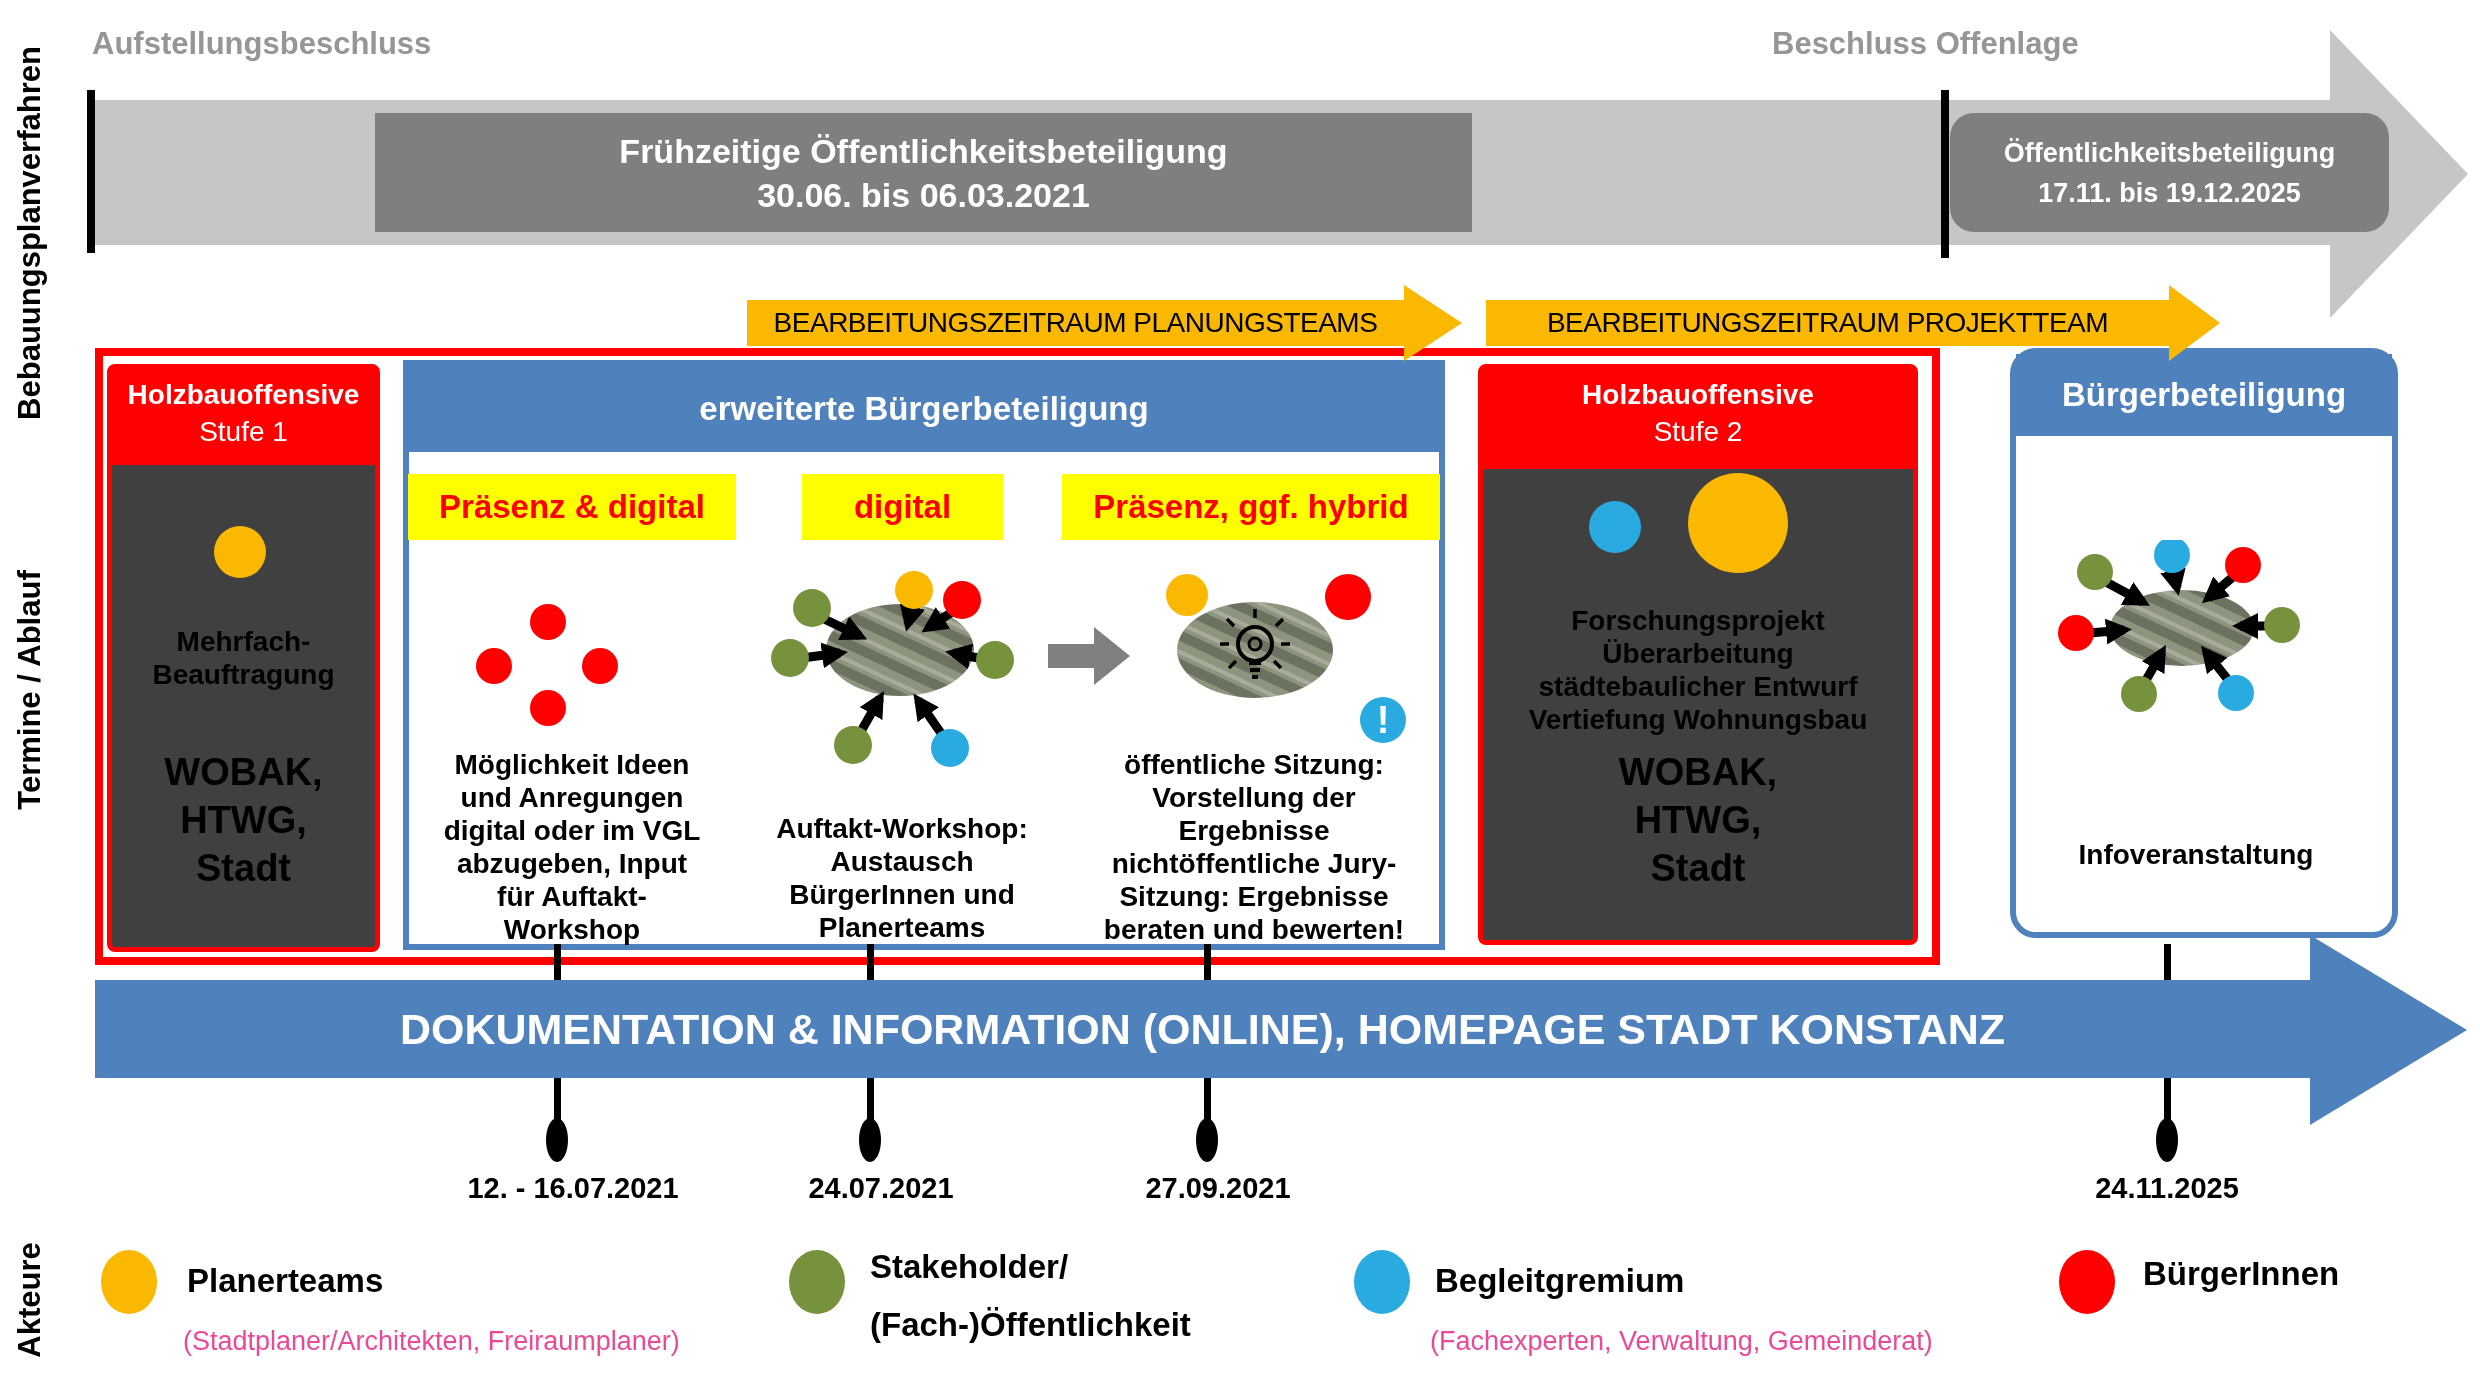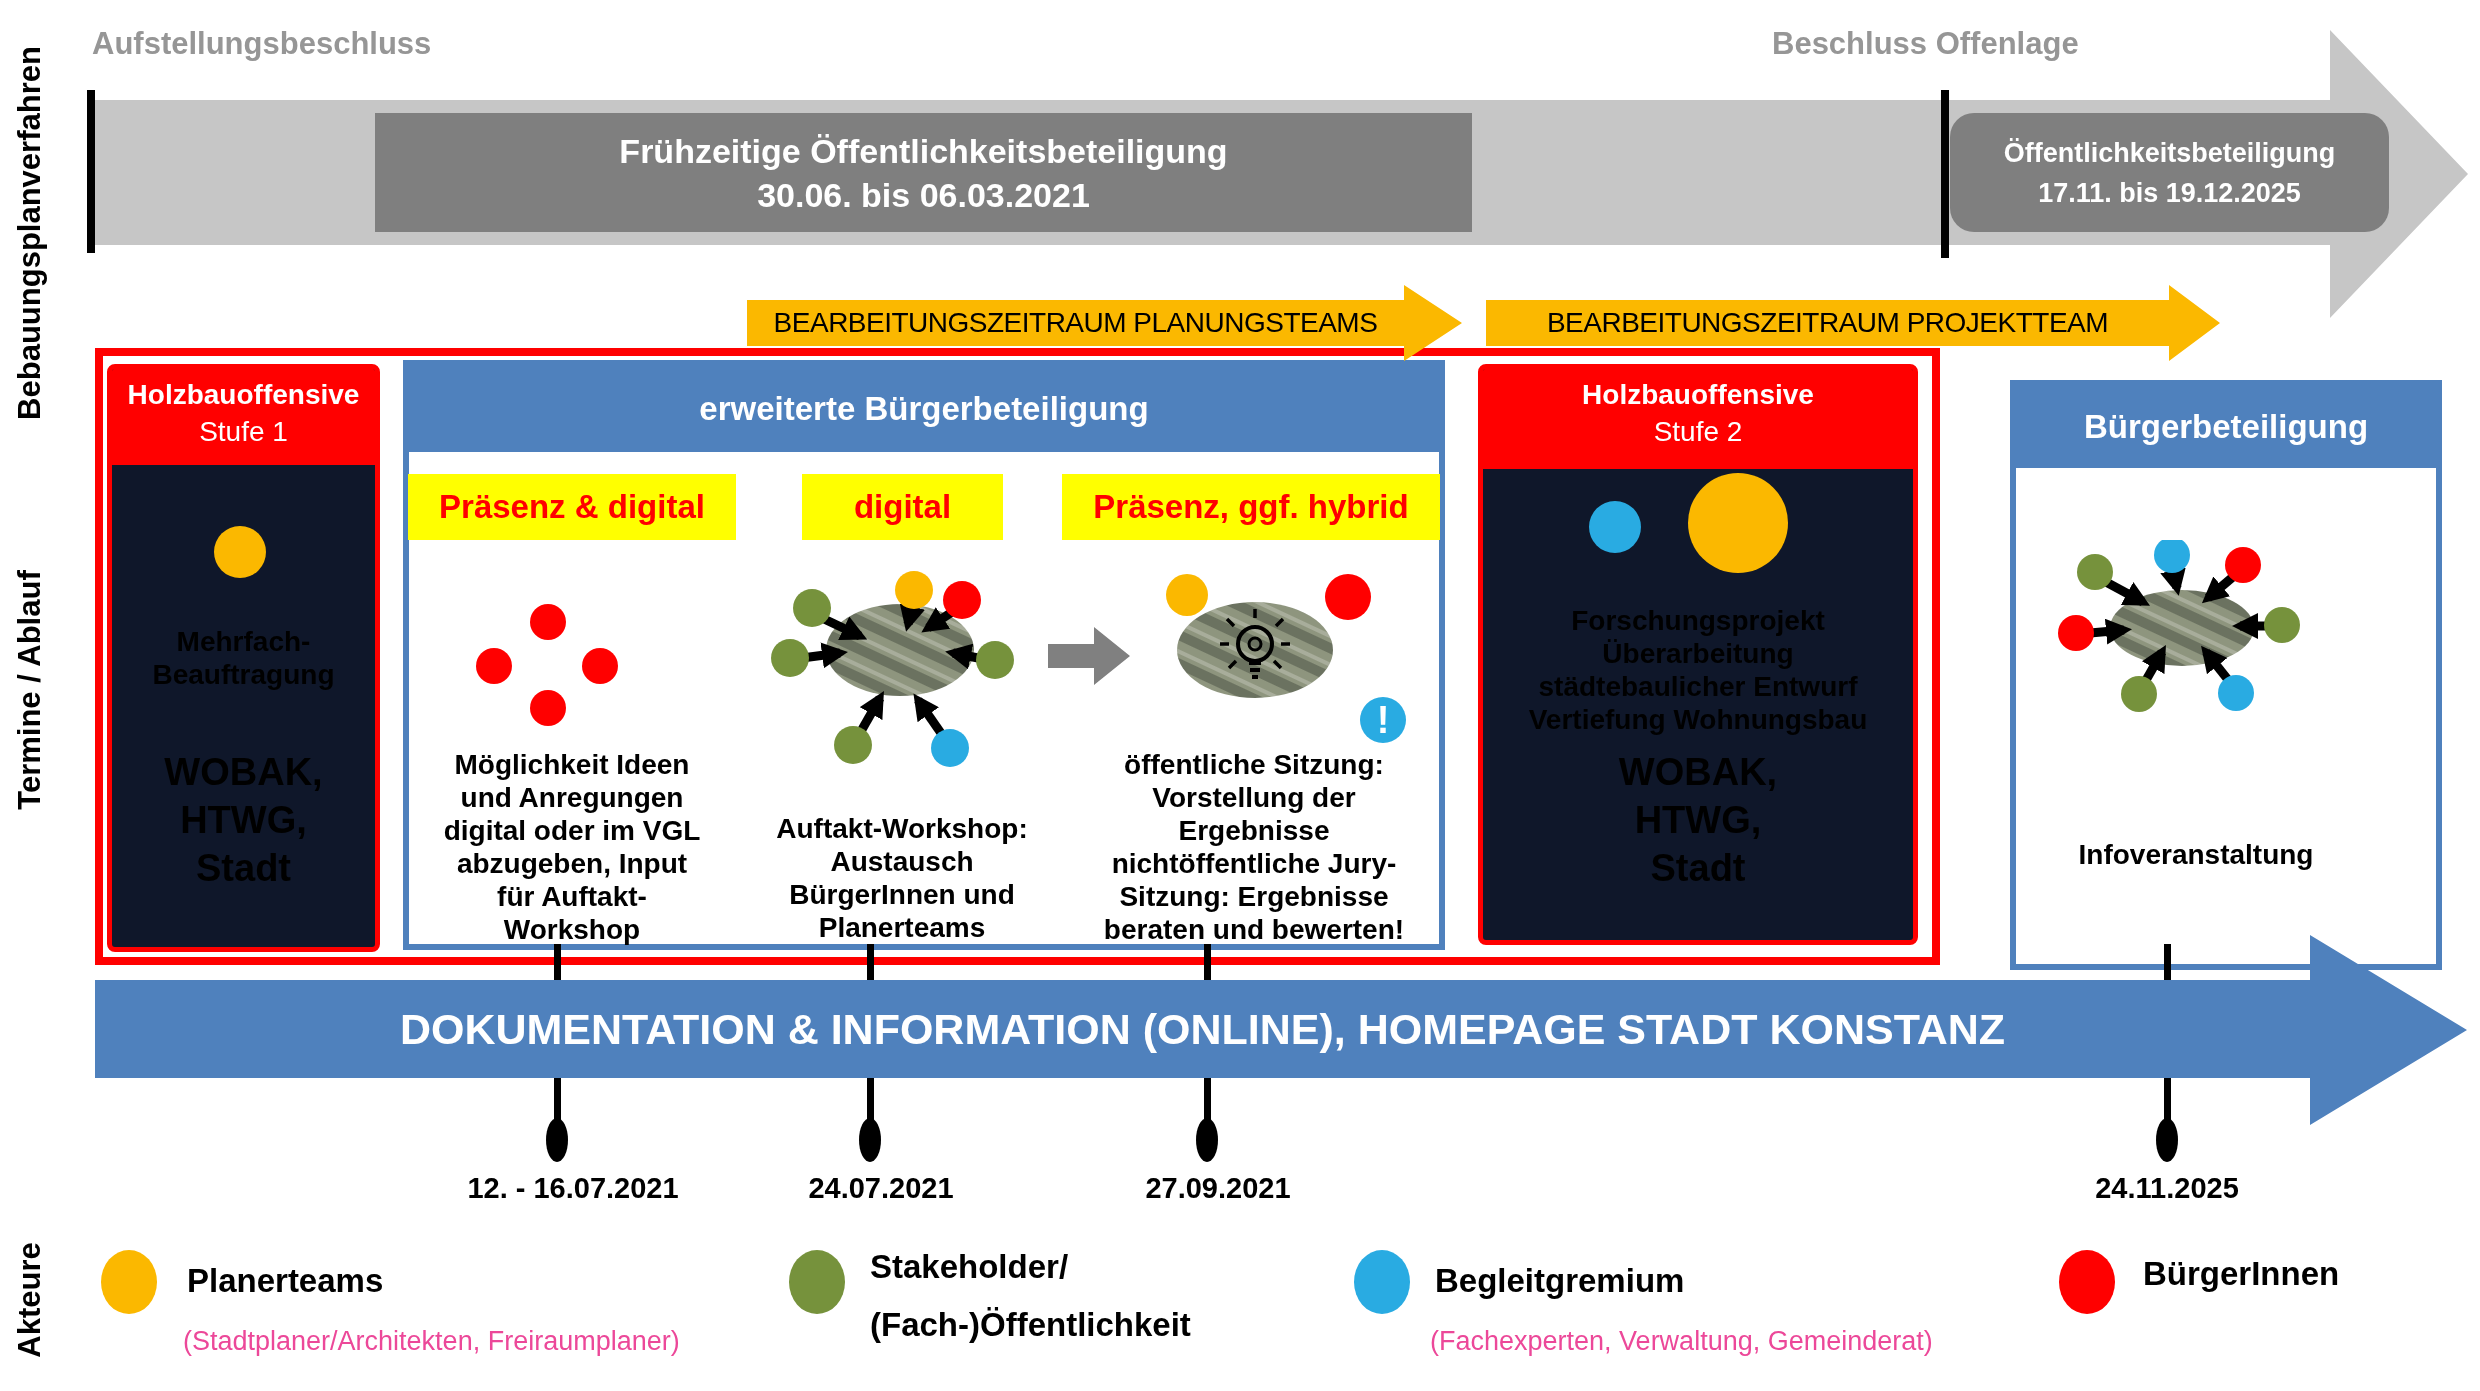--- a/index.html
+++ b/index.html
@@ -29,33 +29,33 @@
     clip-path:polygon(0 15px,683px 15px,683px 0,734px 38px,683px 76px,683px 61px,0 61px);}
   .work-arrow-text{position:absolute;top:0;height:76px;line-height:76px;text-align:center;
     font-weight:normal;font-size:28px;letter-spacing:-0.5px;color:#000;}
   #work-arrow-1 .work-arrow-text{left:0;width:657px;}
   #work-arrow-2 .work-arrow-text{left:0;width:683px;}
 
   
   #red-frame{left:95px;top:348px;width:1845px;height:617px;border:8px solid #FF0000;z-index:0;box-sizing:border-box;}
 
   
-  .red-box{position:absolute;background:#0f172a;border:5px solid #FF0000;border-radius:8px;box-sizing:border-box;z-index:1;}
+  .red-box{position:absolute;background:#404040;border:5px solid #FF0000;border-radius:8px;box-sizing:border-box;z-index:1;}
   .red-box-header{background:#FF0000;color:#fff;text-align:center;padding-top:8px;border-radius:2px 2px 0 0;}
   .red-box-title{font-weight:bold;font-size:28px;line-height:36px;}
   .red-box-sub{font-size:28px;line-height:38px;}
   #stufe1{left:107px;top:364px;width:273px;height:588px;}
   #stufe2{left:1478px;top:364px;width:440px;height:581px;}
 
   
   .blue-box{position:absolute;background:#fff;border:6px solid #4F81BD;box-sizing:border-box;z-index:1;}
   .blue-box-header{background:#4F81BD;color:#fff;font-weight:bold;text-align:center;}
   #erw-box{left:403px;top:360px;width:1042px;height:590px;}
   #erw-box .blue-box-header{height:86px;line-height:86px;font-size:33px;}
-  #buerger-box{left:2010px;top:380px;width:432px;height:590px;}
+  #buerger-box{left:2010px;top:348px;width:388px;height:590px;border-radius:26px;}
   #buerger-box .blue-box-header{height:82px;line-height:82px;font-size:33px;}
 
   .yellow-tag{position:absolute;background:#FFFF00;color:#FF0000;font-weight:bold;font-size:33px;
     height:66px;line-height:66px;text-align:center;z-index:2;}
 
   .body-text{position:absolute;font-weight:bold;font-size:28px;line-height:33px;color:#000;text-align:center;z-index:2;}
   .partners-text{position:absolute;font-weight:bold;font-size:38px;line-height:48px;color:#000;text-align:center;z-index:2;}
 
   .dot{position:absolute;border-radius:50%;z-index:2;}
   .dot-red{background:#FF0000;}

